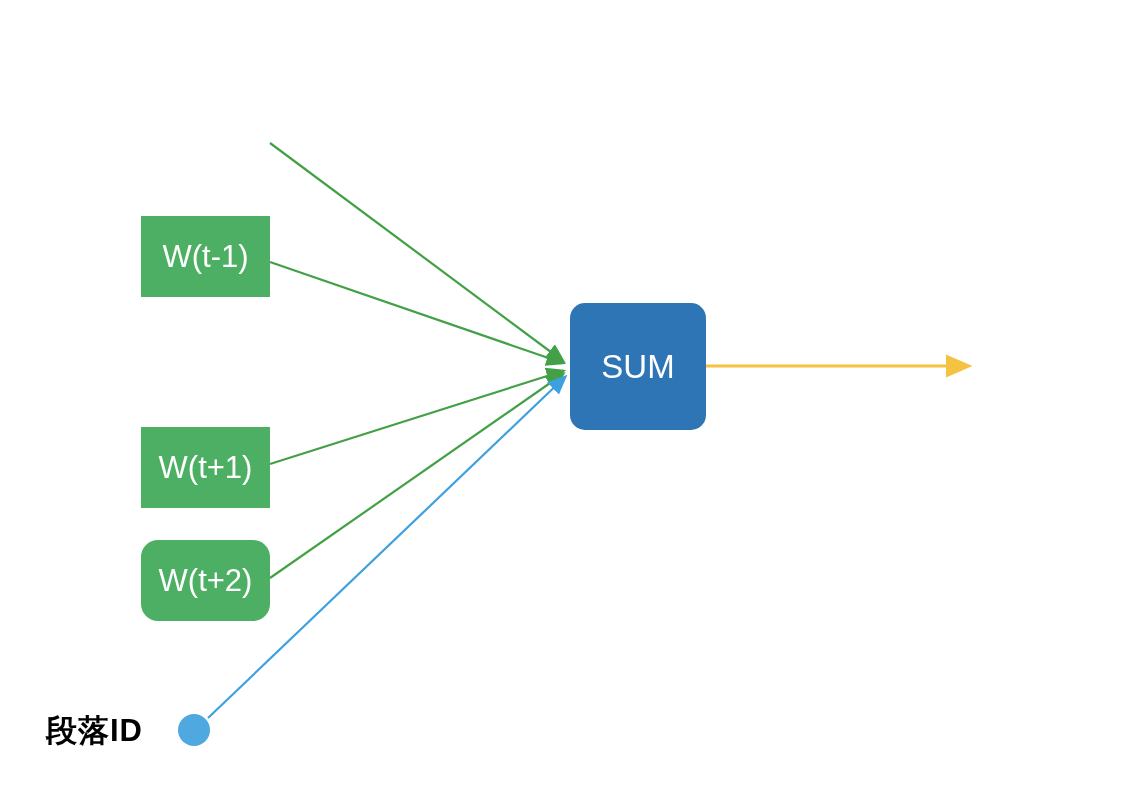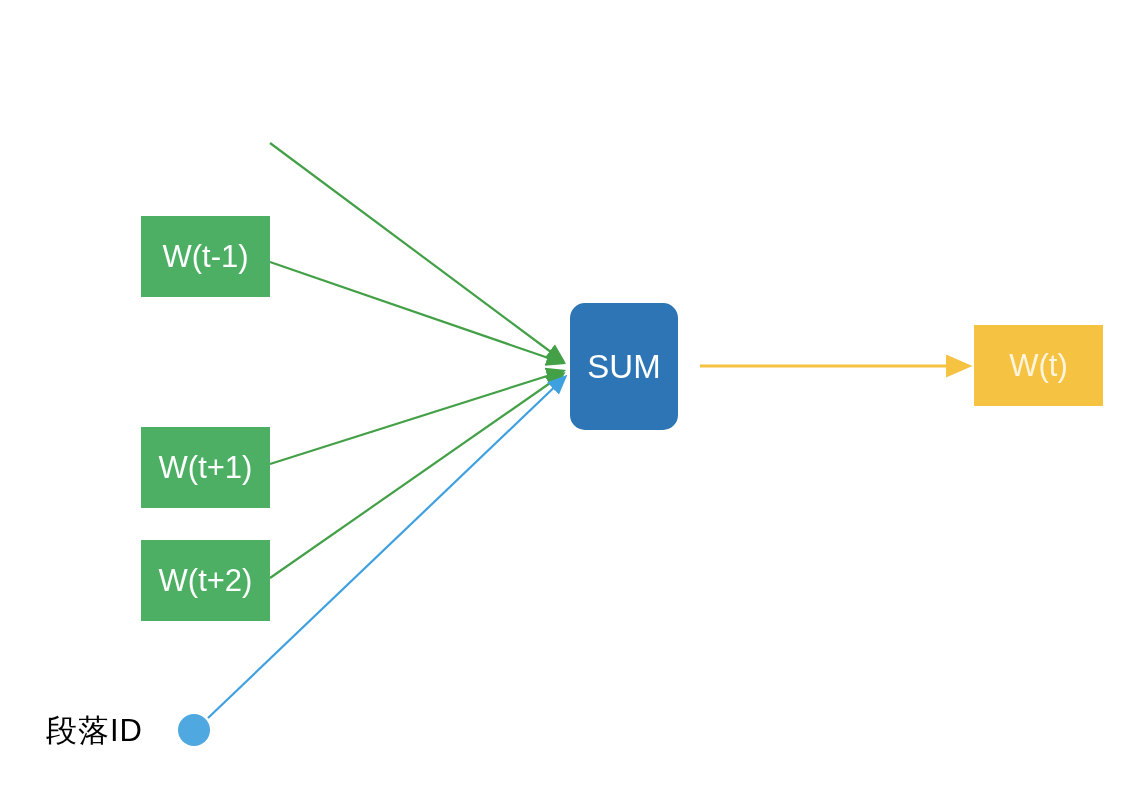--- a/index.html
+++ b/index.html
@@ -37,42 +37,42 @@
     height: 81px;
     background: #4CAF63;
     color: #ffffff;
     font-size: 31px;
     font-weight: 400;
     letter-spacing: 0px;
   }
   .sum-node {
     left: 570px;
     top: 303px;
-    width: 108px;
+    width: 136px;
     height: 127px;
     background: #2E75B6;
     border-radius: 15px;
     color: #ffffff;
     font-size: 33px;
   }
   .out-node {
     left: 974px;
     top: 325px;
     width: 129px;
     height: 81px;
     background: #F5C242;
     font-size: 31px;
     color: rgba(255,255,255,0.82);
   }
   .para-label {
     position: absolute;
     left: 46px;
     top: 710px;
     font-size: 31px;
-    font-weight: 400;
+    font-weight: 700;
     color: #000000;
     letter-spacing: 1px;
     white-space: nowrap;
   }
   .para-dot {
     position: absolute;
     left: 178px;
     top: 714px;
     width: 32px;
     height: 32px;
@@ -109,28 +109,25 @@
 
 
   <div class="node ctx-node" style="left:141px; top:216px;text-align:right;">
     <span>W(t-1)</span>
   </div>
 
   <div class="node ctx-node" style="left:141px; top:427px;">
     <span>W(t+1)</span>
   </div>
 
-  <div class="node ctx-node" style="left:141px; top:540px;">
+  <div class="node ctx-node" style="left:141px; top:540px;border-radius:17px;">
     <span>W(t+2)</span>
   </div>
 
   <div class="node sum-node">
     <span>SUM</span>
   </div>
 
-  <div class="node out-node">
-    <span>W(t)</span>
-  </div>
 
   <div class="para-label">段落ID</div>
   <div class="para-dot"></div>
 
 </div>
 
 </body></html>

